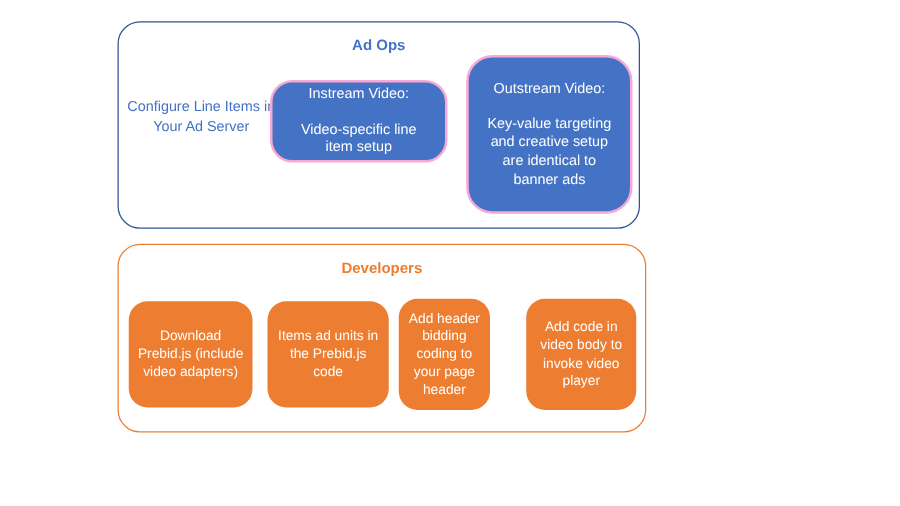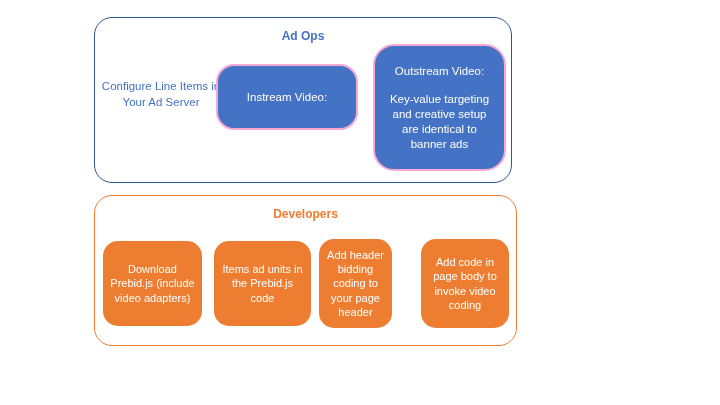--- a/index.html
+++ b/index.html
@@ -68,33 +68,34 @@
 
 <div class="canvas">
 
   <div class="group adops">
     <div class="group-title">Ad Ops</div>
 
     <div class="side-label">Configure Line Items in Your Ad Server</div>
 
     <div class="bluebox instream">
       <div class="box-heading">Instream Video:</div>
+      <div class="box-body">Video-specific line item setup</div>
     </div>
 
     <div class="bluebox outstream">
       <div class="box-heading">Outstream Video:</div>
       <div class="box-body">Key-value targeting and creative setup are identical to banner ads</div>
     </div>
   </div>
 
   <div class="group developers">
     <div class="group-title">Developers</div>
 
     <div class="orangebox b1">Download Prebid.js (include video adapters)</div>
 
     <div class="orangebox b2">Items ad units in the Prebid.js code</div>
 
     <div class="orangebox b3">Add header bidding coding to your page header</div>
 
-    <div class="orangebox b4">Add code in page body to invoke video coding</div>
+    <div class="orangebox b4">Add code in video body to invoke video player</div>
   </div>
 
 </div>
 
 </body></html>

